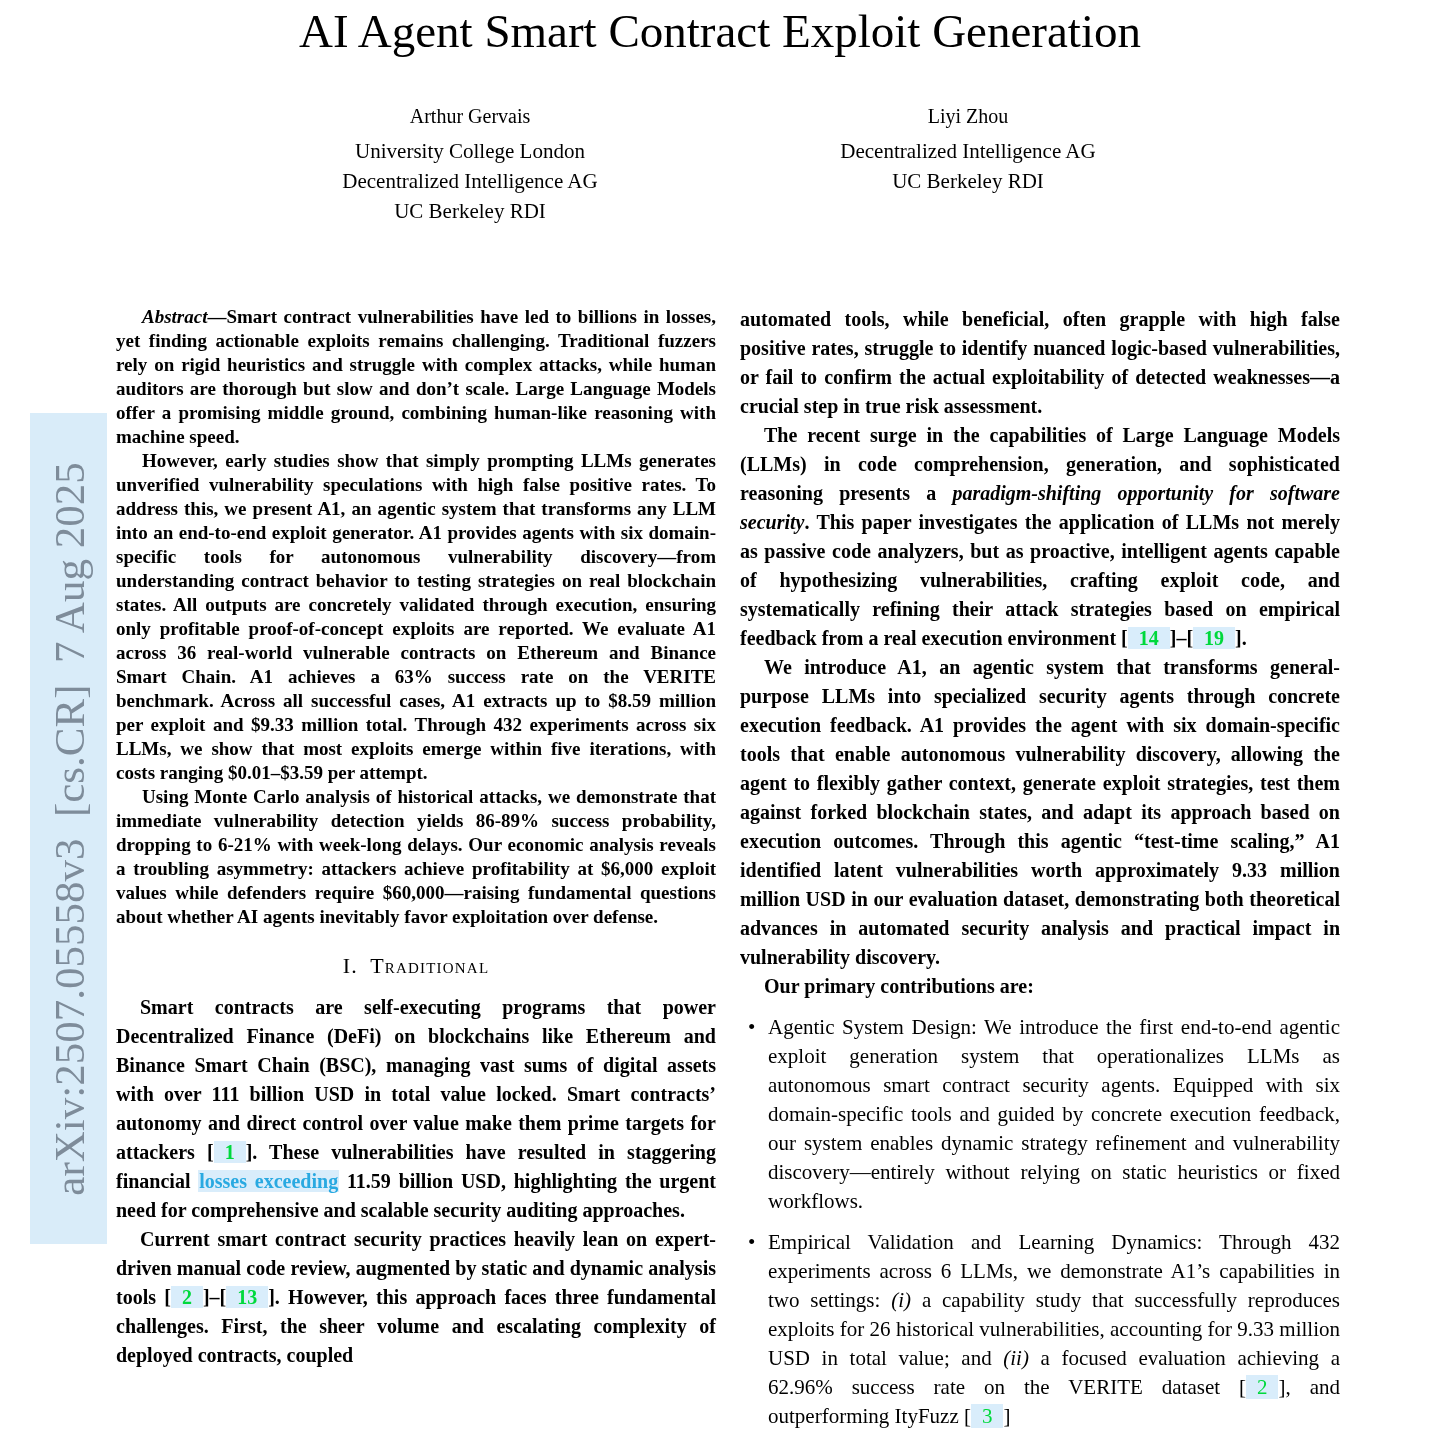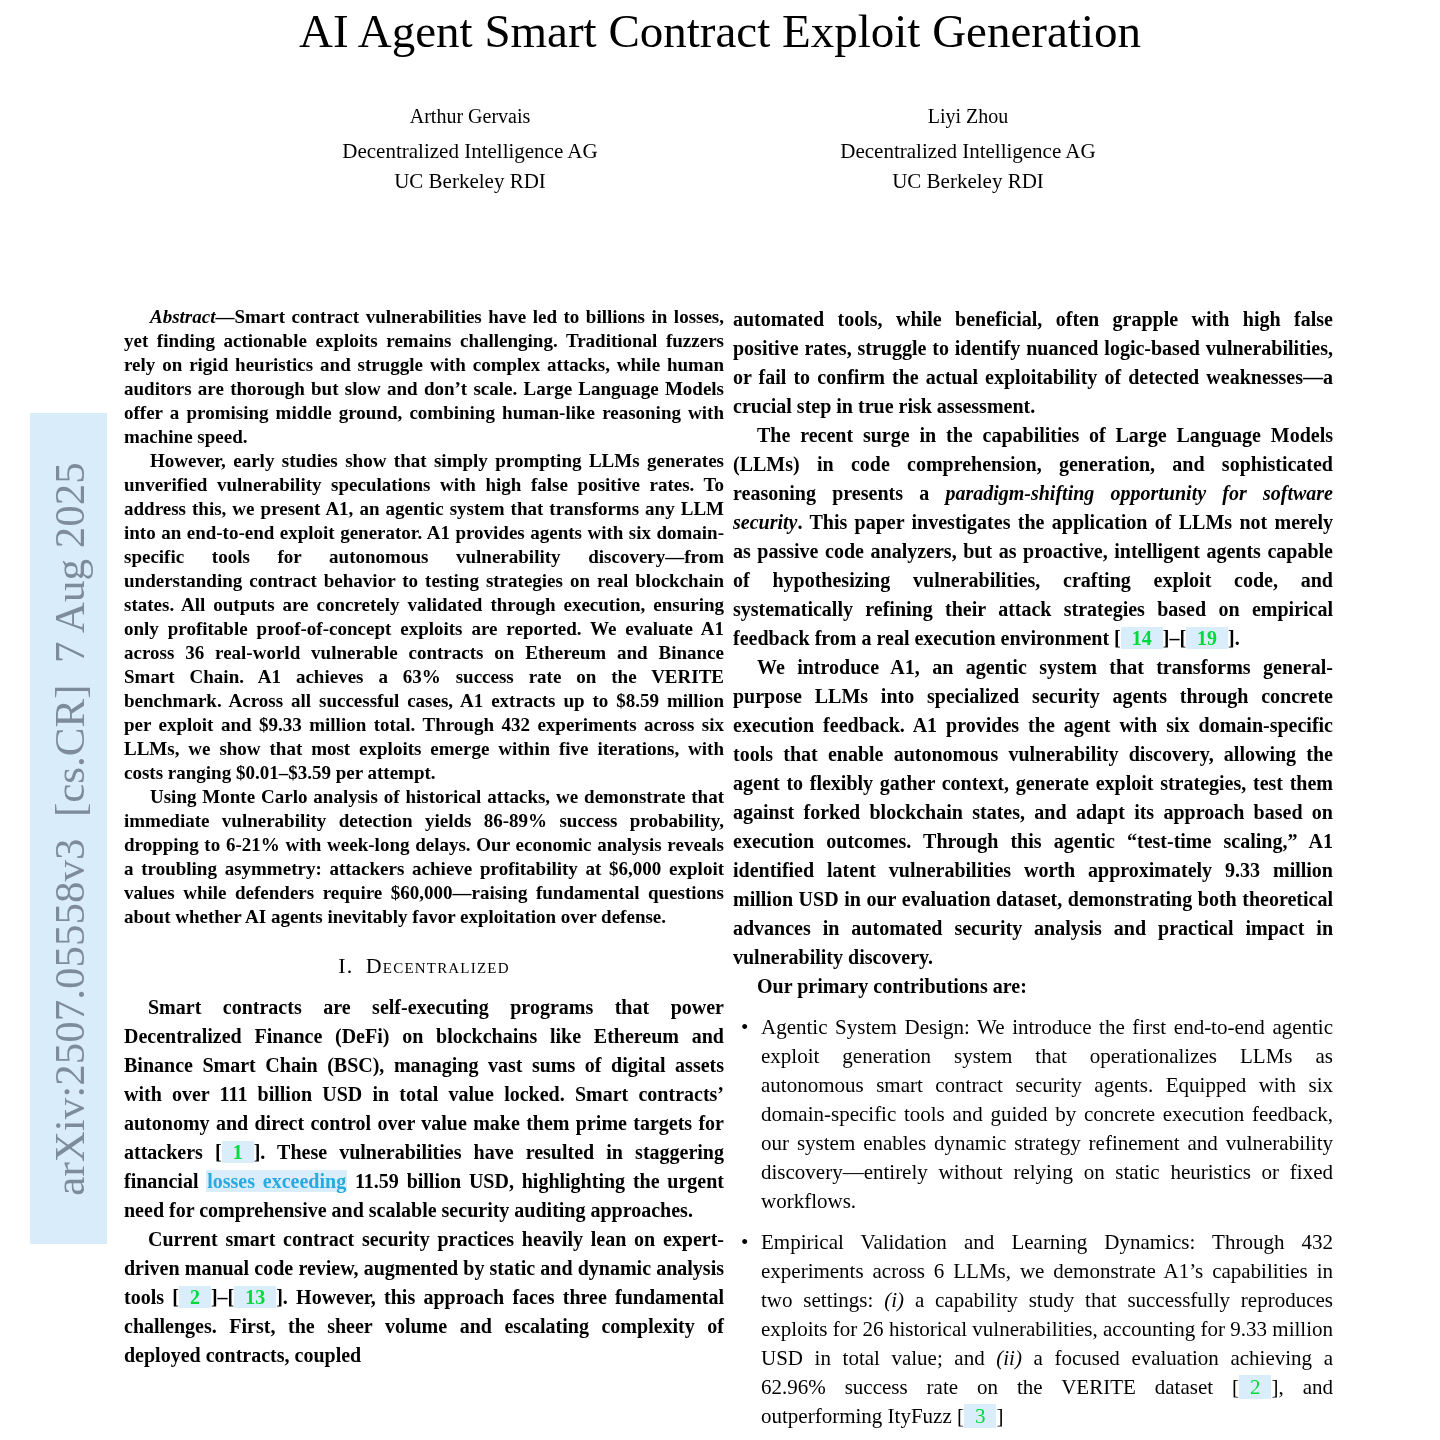--- a/index.html
+++ b/index.html
@@ -34,21 +34,21 @@
   .author-block{
     position:absolute;top:100px;width:500px;text-align:center;
   }
   .author-block.first{left:220px;}
   .author-block.second{left:718px;}
   .author-name{font-size:20px;line-height:32px;margin-bottom:4px;}
   .author-affil{font-size:21px;line-height:30px;}
   
   .columns{
     position:absolute;top:305px;left:116px;width:1224px;
-    display:flex;gap:9px;margin-left:8px;
+    display:flex;gap:24px;
   }
   .col{width:600px;}
   .abstract{
     margin:0;font-weight:bold;
     font-size:19px;line-height:24px;
     text-align:justify;text-indent:26px;
   }
   .section-heading{
     margin:24px 0 14px 0;
     font-size:22px;font-weight:normal;
@@ -87,38 +87,39 @@
 <div class="page" style="--cite: #00d93c; --link: #29a9e1; --hlbg: #d9edfb; --banner-bg: #d9ecf9; --banner-fg: #7e8c9a;">
 
   <div class="arxiv-banner">
     <div class="arxiv-banner-text">arXiv:2507.05558v3  [cs.CR]  7 Aug 2025</div>
   </div>
 
   <h1 class="title">AI Agent Smart Contract Exploit Generation</h1>
 
   <div class="author-block first">
     <div class="author-name">Arthur Gervais</div>
+    <div class="author-affil">University College London</div>
     <div class="author-affil">Decentralized Intelligence AG</div>
     <div class="author-affil">UC Berkeley RDI</div>
   </div>
 
   <div class="author-block second">
     <div class="author-name">Liyi Zhou</div>
     <div class="author-affil">Decentralized Intelligence AG</div>
     <div class="author-affil">UC Berkeley RDI</div>
   </div>
 
   <div class="columns">
 
     <div class="col">
       <p class="abstract"><span class="seg-i">Abstract</span><span>—Smart contract vulnerabilities have led to billions in losses, yet finding actionable exploits remains challenging. Traditional fuzzers rely on rigid heuristics and struggle with complex attacks, while human auditors are thorough but slow and don’t scale. Large Language Models offer a promising middle ground, combining human-like reasoning with machine speed.</span></p>
       <p class="abstract"><span>However, early studies show that simply prompting LLMs generates unverified vulnerability speculations with high false positive rates. To address this, we present A1, an agentic system that transforms any LLM into an end-to-end exploit generator. A1 provides agents with six domain-specific tools for autonomous vulnerability discovery—from understanding contract behavior to testing strategies on real blockchain states. All outputs are concretely validated through execution, ensuring only profitable proof-of-concept exploits are reported. We evaluate A1 across 36 real-world vulnerable contracts on Ethereum and Binance Smart Chain. A1 achieves a 63% success rate on the VERITE benchmark. Across all successful cases, A1 extracts up to $8.59 million per exploit and $9.33 million total. Through 432 experiments across six LLMs, we show that most exploits emerge within five iterations, with costs ranging $0.01–$3.59 per attempt.</span></p>
       <p class="abstract"><span>Using Monte Carlo analysis of historical attacks, we demonstrate that immediate vulnerability detection yields 86-89% success probability, dropping to 6-21% with week-long delays. Our economic analysis reveals a troubling asymmetry: attackers achieve profitability at $6,000 exploit values while defenders require $60,000—raising fundamental questions about whether AI agents inevitably favor exploitation over defense.</span></p>
 
-      <h2 class="section-heading">I. Decentralized</h2>
+      <h2 class="section-heading">I. Traditional</h2>
 
       <p class="body-par indent"><span>Smart contracts are self-executing programs that power Decentralized Finance (DeFi) on blockchains like Ethereum and Binance Smart Chain (BSC), managing vast sums of digital assets with over 111 billion USD in total value locked. Smart contracts’ autonomy and direct control over value make them prime targets for attackers [</span><span class="seg-cite">1</span><span>]. These vulnerabilities have resulted in staggering financial </span><span class="seg-hl">losses exceeding</span><span> 11.59 billion USD, highlighting the urgent need for comprehensive and scalable security auditing approaches.</span></p>
       <p class="body-par indent"><span>Current smart contract security practices heavily lean on expert-driven manual code review, augmented by static and dynamic analysis tools [</span><span class="seg-cite">2</span><span>]–[</span><span class="seg-cite">13</span><span>]. However, this approach faces three fundamental challenges. First, the sheer volume and escalating complexity of deployed contracts, coupled</span></p>
     </div>
 
     <div class="col">
       <p class="body-par"><span>automated tools, while beneficial, often grapple with high false positive rates, struggle to identify nuanced logic-based vulnerabilities, or fail to confirm the actual exploitability of detected weaknesses—a crucial step in true risk assessment.</span></p>
       <p class="body-par indent"><span>The recent surge in the capabilities of Large Language Models (LLMs) in code comprehension, generation, and sophisticated reasoning presents a </span><span class="seg-i">paradigm-shifting opportunity for software security</span><span>. This paper investigates the application of LLMs not merely as passive code analyzers, but as proactive, intelligent agents capable of hypothesizing vulnerabilities, crafting exploit code, and systematically refining their attack strategies based on empirical feedback from a real execution environment [</span><span class="seg-cite">14</span><span>]–[</span><span class="seg-cite">19</span><span>].</span></p>
       <p class="body-par indent"><span>We introduce A1, an agentic system that transforms general-purpose LLMs into specialized security agents through concrete execution feedback. A1 provides the agent with six domain-specific tools that enable autonomous vulnerability discovery, allowing the agent to flexibly gather context, generate exploit strategies, test them against forked blockchain states, and adapt its approach based on execution outcomes. Through this agentic “test-time scaling,” A1 identified latent vulnerabilities worth approximately 9.33 million million USD in our evaluation dataset, demonstrating both theoretical advances in automated security analysis and practical impact in vulnerability discovery.</span></p>
       <p class="body-par indent"><span>Our primary contributions are:</span></p>

